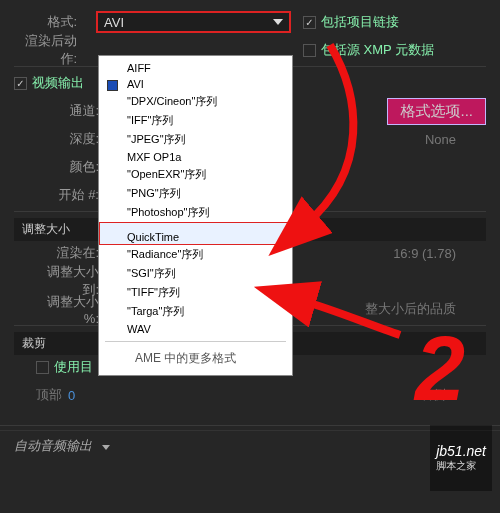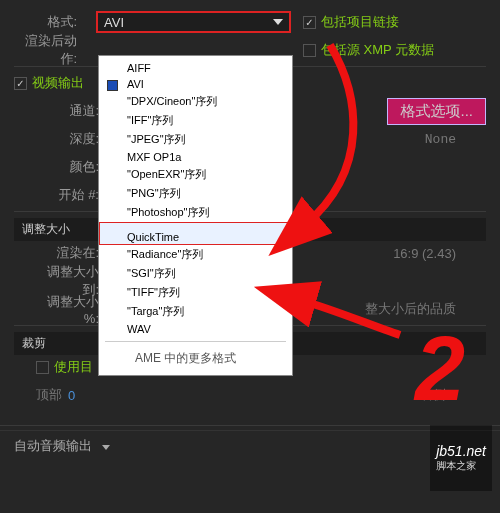--- a/index.html
+++ b/index.html
@@ -1,37 +1,37 @@
 <!DOCTYPE html>
 <html><head>
 <meta charset="utf-8">
 <style>
   * { box-sizing: border-box; margin: 0; padding: 0; font-family: "Microsoft YaHei", Arial, sans-serif; }
   body { background: #262626; color: #aaa; width: 500px; height: 513px; position: relative; overflow: hidden; font-size: 13px; }
   .panel { padding: 10px 14px; }
   .row { display: flex; align-items: center; height: 24px; margin-bottom: 4px; }
   .lbl { width: 82px; text-align: right; padding-right: 19px; color: #999; font-size: 13px; }
-  .chk { display: inline-flex; align-items: center; color: #84cc16; }
+  .chk { display: inline-flex; align-items: center; color: #86efac; }
   .chk-box { width: 13px; height: 13px; border: 1px solid #555; margin-right: 5px; display: inline-flex; align-items: center; justify-content: center; font-size: 10px; color: #ccc; }
   .chk-box.on::after { content: "✓"; }
   .dropdown { border: 2px solid #d22; background: #1e1e1e; width: 195px; height: 22px; display: flex; align-items: center; padding: 0 6px; position: relative; }
   .dropdown .dd-val { color: #ddd; flex: 1; }
   .dropdown .dd-caret { width: 0; height: 0; border-left: 5px solid transparent; border-right: 5px solid transparent; border-top: 6px solid #ddd; }
   .dd-list { position: absolute; top: 55px; left: 98px; width: 195px; background: #fff; color: #000; border: 1px solid #888; z-index: 10; padding: 4px 0 6px 0; }
   .dd-item { padding: 2px 10px 2px 28px; font-size: 11px; position: relative; }
   .dd-item.selected::before { content: ""; position: absolute; left: 8px; top: 4px; width: 9px; height: 9px; border: 1px solid #333; background: #1b4db5; }
   .dd-item.highlight { border: 1px solid #d22; background: #e9f2ff; padding: 8px 9px 1px 27px; }
   .dd-sep { height: 1px; background: #ccc; margin: 4px 6px; }
   .dd-footer { padding: 4px 10px 2px 36px; color: #555; font-size: 12px; }
   .section-head { background: #1c1c1c; padding: 3px 8px; font-size: 12px; color: #ccc; margin-top: 6px; }
   .sub { padding-left: 22px; }
   .btn { background: #be185d; border: 1px solid #c4b5fd; color: #ccc; padding: 3px 12px; font-size: 15px; }
   .val-blue { color: #4a90d9; }
   .line { border-top: 1px solid #3a3a3a; margin: 4px 0; }
-  .auto-row { display: flex; align-items: center; padding: 6px 14px; border-top: 1px solid #333; }
+  .auto-row { display: flex; align-items: center; padding: 6px 14px; border-top: 1px solid #333; font-style: italic; }
   .caret-d { display:inline-block; width:0; height:0; border-left:4px solid transparent; border-right:4px solid transparent; border-top:5px solid #aaa; margin-left:6px; }
   .watermark { position: absolute; right: 8px; bottom: 22px; color: #fff; font-size: 14px; font-style: italic; background: rgba(0,0,0,0.4); padding: 18px 6px; }
   .watermark small { display:block; font-size:10px; font-style: normal; color:#ddd; }
   svg.anno { position:absolute; top:0; left:0; width:500px; height:513px; pointer-events:none; z-index:20; }
   .muted { color: #777; }
 </style>
 </head>
 <body>
 
 <div class="panel">
@@ -67,37 +67,37 @@
 
   <div class="sub">
     <div class="row">
       <div class="lbl">通道:</div>
       <div style="flex:1"></div>
       <button class="btn">格式选项...</button>
     </div>
     <div class="row">
       <div class="lbl">深度:</div>
       <div style="flex:1"></div>
-      <span class="muted" style="margin-right:30px;font-family:Liberation Mono, monospace;">None</span>
+      <span class="muted" style="margin-right:30px;">None</span>
     </div>
     <div class="row">
       <div class="lbl">颜色:</div>
     </div>
     <div class="row">
       <div class="lbl">开始 #:</div>
     </div>
   </div>
 
   <div class="line"></div>
   <div class="section-head">调整大小</div>
   <div class="sub">
     <div class="row">
       <div class="lbl">渲染在:</div>
       <div style="flex:1"></div>
-      <span class="muted" style="margin-right:30px;">16:9 (2.43)</span>
+      <span class="muted" style="margin-right:30px;">16:9 (1.78)</span>
     </div>
     <div class="row">
       <div class="lbl">调整大小到:</div>
     </div>
     <div class="row">
       <div class="lbl">调整大小 %:</div>
       <div style="flex:1"></div>
       <span class="muted" style="margin-right:30px;">整大小后的品质</span>
     </div>
   </div>

